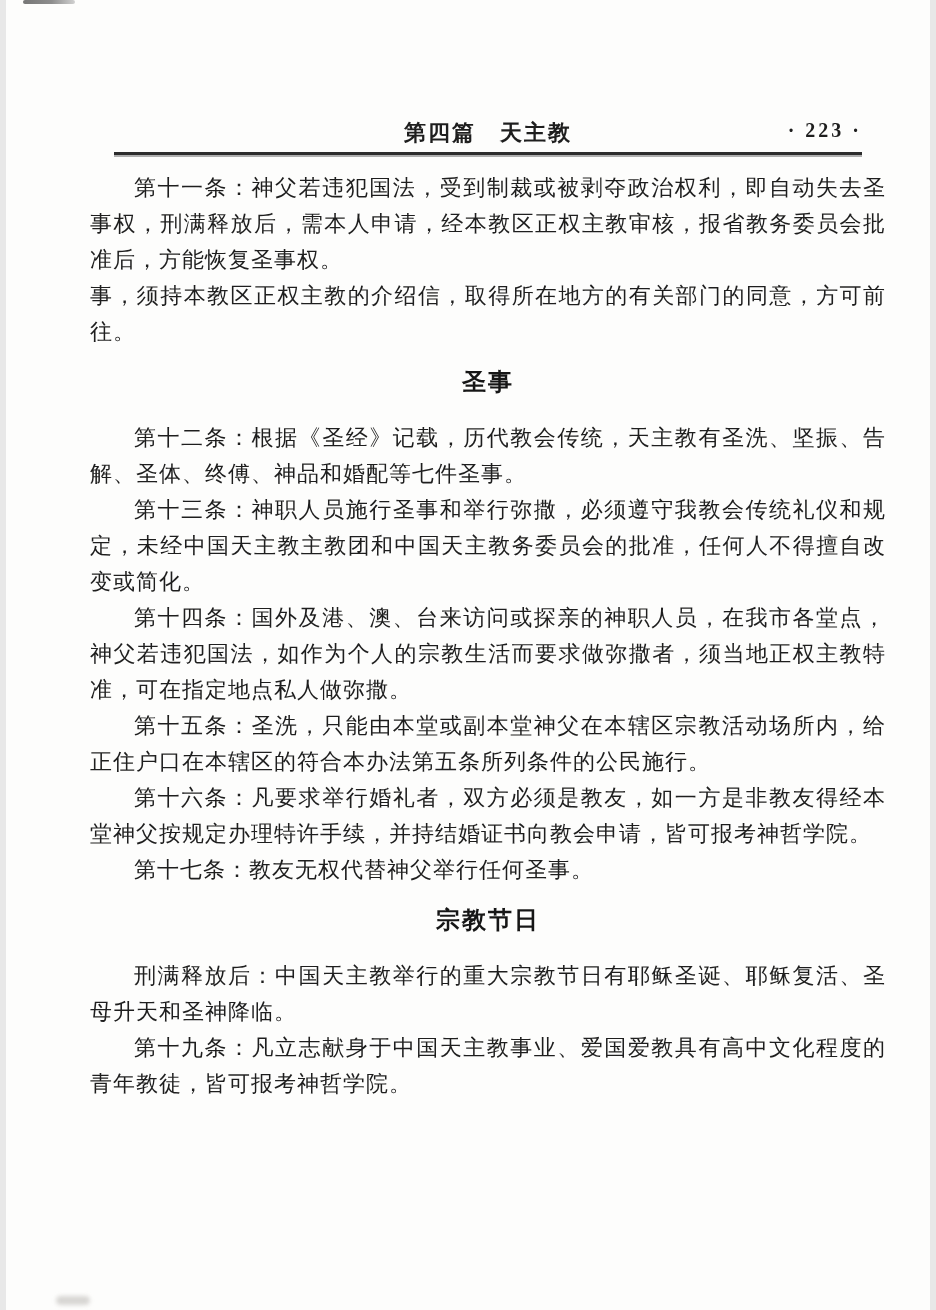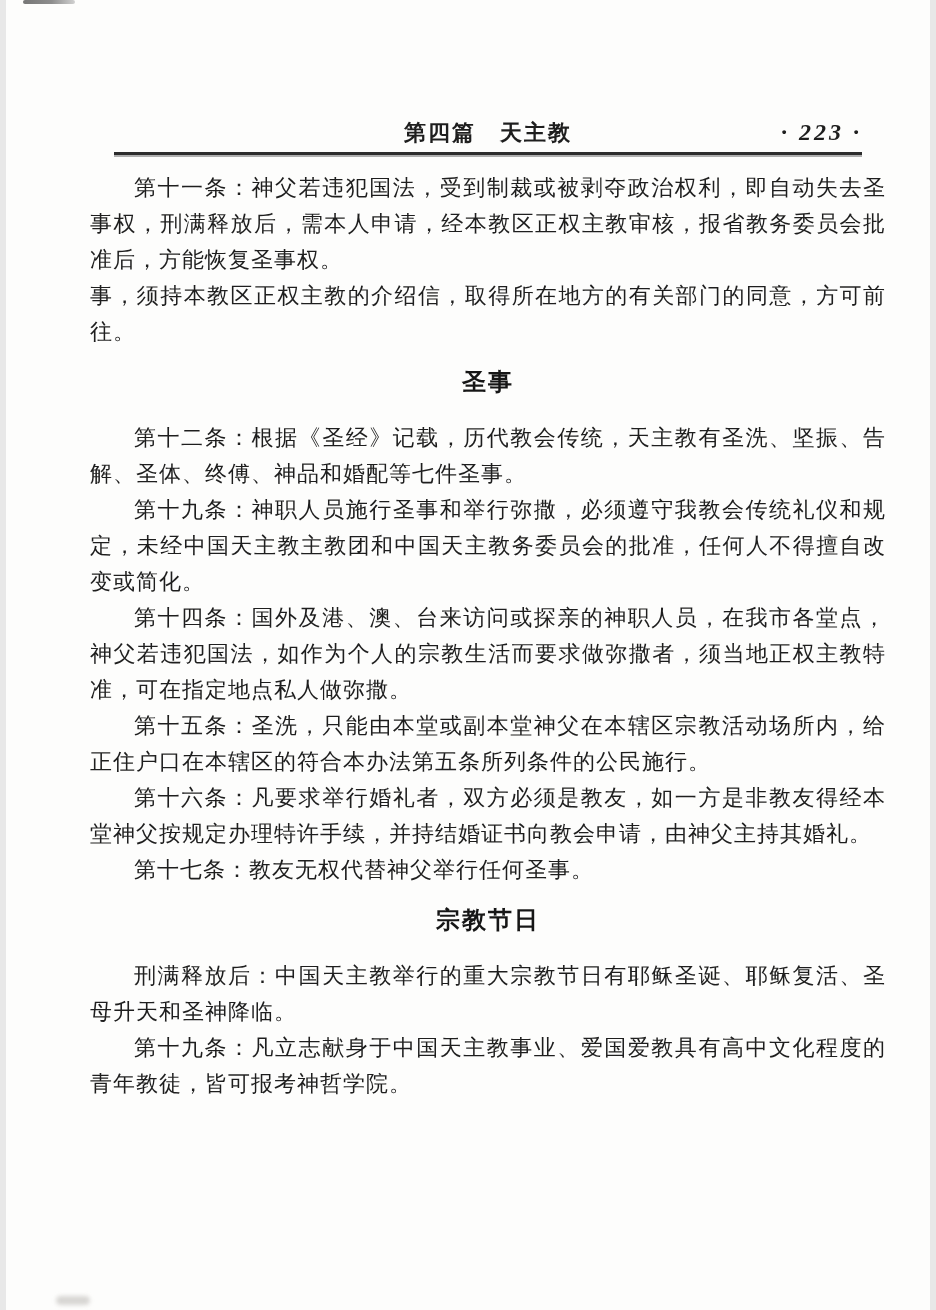--- a/index.html
+++ b/index.html
@@ -33,25 +33,24 @@
   }
   .header-title {
     display: block;
     text-align: center;
     letter-spacing: 2px;
   }
   .page-number {
     position: absolute;
     right: 0;
     top: 1px;
-    font-size: 24px;
+    font-size: 20px;
     font-weight: bold;
     letter-spacing: 3px;
     white-space: nowrap;
-    font-style: italic;
   }
   .header-rule {
     margin: 4px 24px 0 24px;
     height: 3px;
     background: #2c2c2c;
     box-shadow: 0 2px 0 rgba(110,110,110,0.55);
   }
   
   .doc-body {
     margin-top: 15px;
@@ -120,27 +119,27 @@
     <div class="doc-body">
 
       <p class="para">第十一条：神父若违犯国法，受到制裁或被剥夺政治权利，即自动失去圣事权，刑满释放后，需本人申请，经本教区正权主教审核，报省教务委员会批准后，方能恢复圣事权。</p>
 
       <p class="para cont">事，须持本教区正权主教的介绍信，取得所在地方的有关部门的同意，方可前往。</p>
 
       <h2 class="section-heading">圣事</h2>
 
       <p class="para">第十二条：根据《圣经》记载，历代教会传统，天主教有圣洗、坚振、告解、圣体、终傅、神品和婚配等七件圣事。</p>
 
-      <p class="para">第十九条：神职人员施行圣事和举行弥撒，必须遵守我教会传统礼仪和规定，未经中国天主教主教团和中国天主教务委员会的批准，任何人不得擅自改变或简化。</p>
+      <p class="para">第十三条：神职人员施行圣事和举行弥撒，必须遵守我教会传统礼仪和规定，未经中国天主教主教团和中国天主教务委员会的批准，任何人不得擅自改变或简化。</p>
 
       <p class="para">第十四条：国外及港、澳、台来访问或探亲的神职人员，在我市各堂点，神父若违犯国法，如作为个人的宗教生活而要求做弥撒者，须当地正权主教特准，可在指定地点私人做弥撒。</p>
 
       <p class="para">第十五条：圣洗，只能由本堂或副本堂神父在本辖区宗教活动场所内，给正住户口在本辖区的符合本办法第五条所列条件的公民施行。</p>
 
-      <p class="para">第十六条：凡要求举行婚礼者，双方必须是教友，如一方是非教友得经本堂神父按规定办理特许手续，并持结婚证书向教会申请，由神父主持其婚礼。</p>
+      <p class="para">第十六条：凡要求举行婚礼者，双方必须是教友，如一方是非教友得经本堂神父按规定办理特许手续，并持结婚证书向教会申请，皆可报考神哲学院。</p>
 
       <p class="para">第十七条：教友无权代替神父举行任何圣事。</p>
 
       <h2 class="section-heading">宗教节日</h2>
 
       <p class="para">刑满释放后：中国天主教举行的重大宗教节日有耶稣圣诞、耶稣复活、圣母升天和圣神降临。</p>
 
 
       <p class="para">第十九条：凡立志献身于中国天主教事业、爱国爱教具有高中文化程度的青年教徒，皆可报考神哲学院。</p>
 

